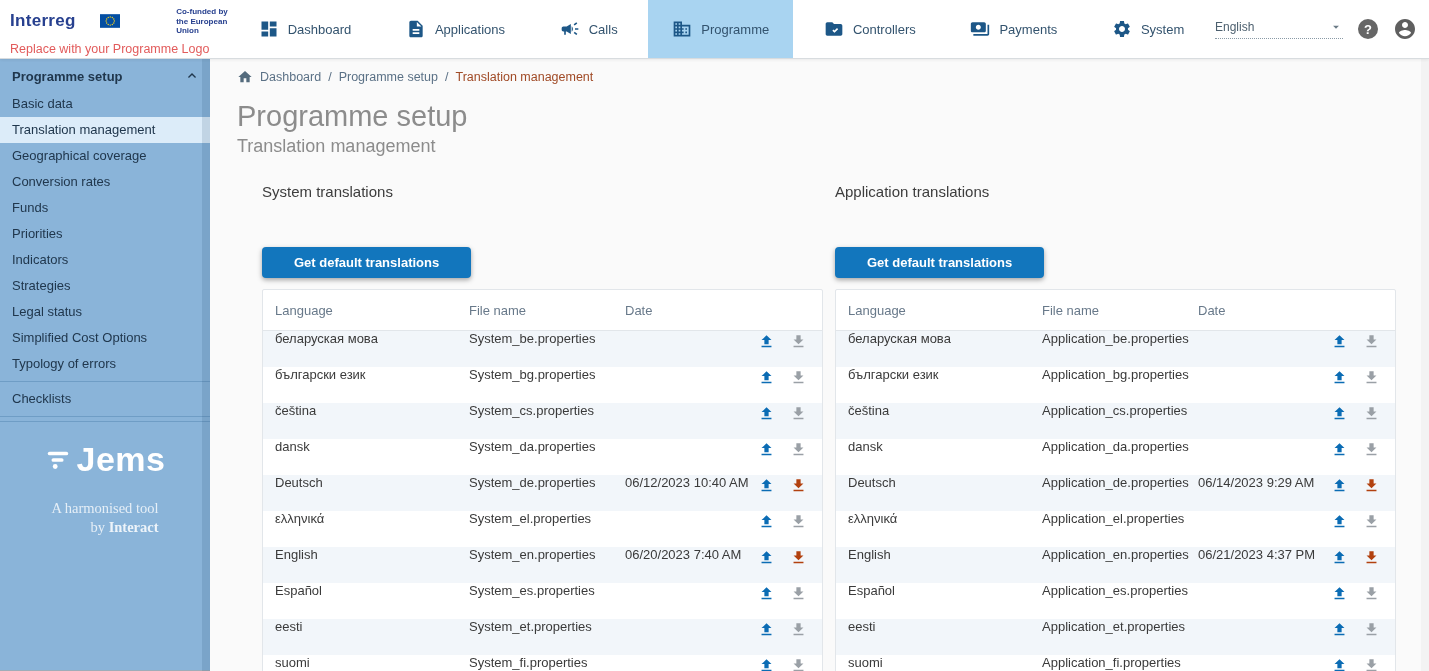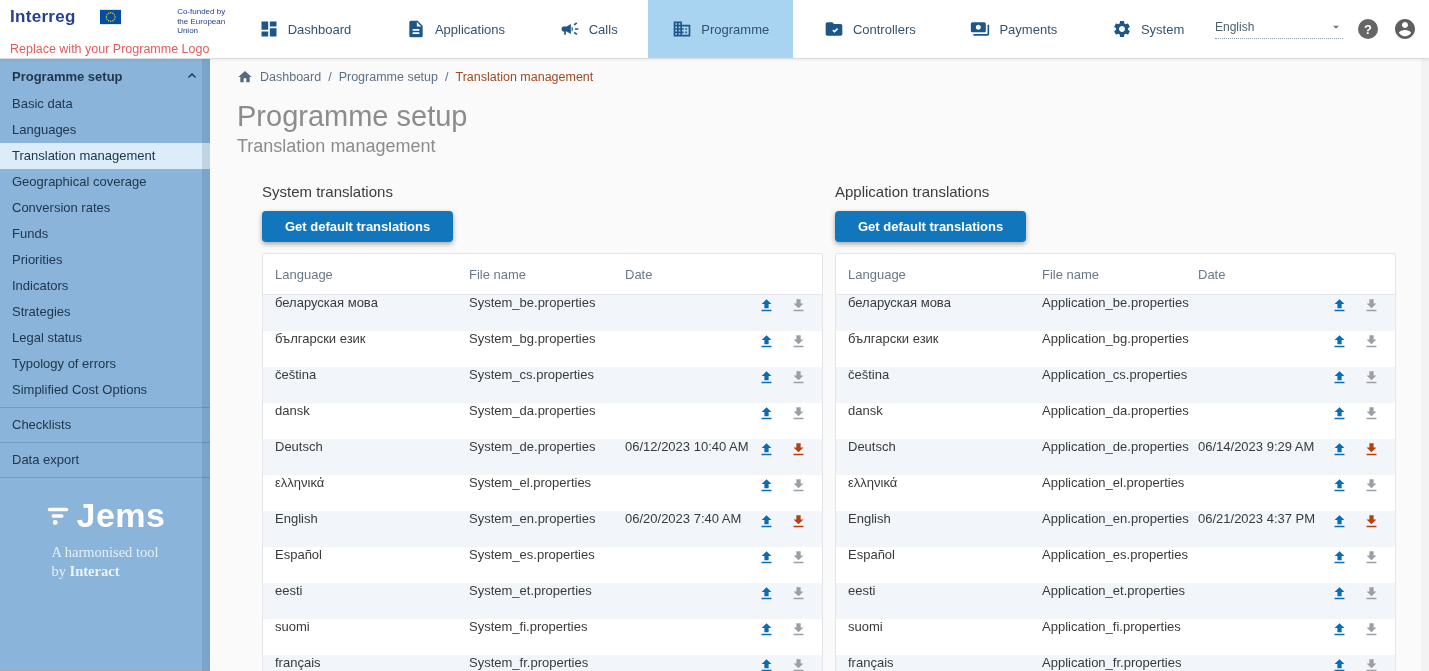--- a/index.html
+++ b/index.html
@@ -10,23 +10,23 @@
     background:#fafafa; color:#333;
   }
 
   
   header {
     height:59px; background:#fff; display:flex; align-items:stretch;
     border-bottom:1px solid #d8dcdf; box-shadow:0 1px 3px rgba(0,0,0,.07);
     position:relative; z-index:3;
   }
   .logo-block { width:228px; padding:7px 0 0 10px; flex-shrink:0; }
-  .logo-top { display:flex; gap:24px; }
+  .logo-top { display:flex; align-items:center; gap:24px; }
   .interreg { font-size:17px; font-weight:bold; color:#27408f; letter-spacing:.3px; }
-  .cofunded { font-size:8px; font-weight:normal; color:#27408f; line-height:1.2;margin-left:32px; }
+  .cofunded { font-size:8px; font-weight:bold; color:#27408f; line-height:1.2;margin-left:32px; }
   .logo-replace { color:#e25b5b; font-size:12.5px; margin-top:6px; white-space:nowrap; }
 
   nav.main-nav { flex:1; display:flex; align-items:stretch; justify-content:space-evenly; }
   .nav-item {
     display:flex; align-items:center; gap:9px; padding:0 24px;
     font-size:13px; color:#33536e; cursor:pointer; white-space:nowrap;
   }
   .nav-item svg { width:20px; height:20px; fill:#1d5787; flex-shrink:0; }
   .nav-item.active { background:var(--active_tab_blue,#a9d4f1); }
 
@@ -67,21 +67,21 @@
     color:#20374d; cursor:pointer; white-space:nowrap;
   }
   .side-item.active { background:#dcecf9; }
   .side-divider { height:1px; background:#6f9dc5; margin:4px 0; }
 
   .jems { margin-top:18px; text-align:center; color:#fff; }
   .jems-row { display:flex; align-items:center; justify-content:center; gap:6px; }
   .jems-row svg { width:26px; height:26px; }
   .jems-text { font-size:34px; font-weight:bold; letter-spacing:.5px; }
   .jems-tags {
-    display:inline-block; text-align:left; margin-top:8px;
+    display:inline-block; text-align:right; margin-top:20px;
     font-family:"Liberation Serif","DejaVu Serif",serif;
     font-size:14.5px; color:rgba(255,255,255,.78); line-height:1.3;
   }
   .jems-tags b { color:rgba(255,255,255,.85); }
   .sidebar-hscroll {
     position:absolute; left:0; bottom:0; width:100%; height:11px;
     background:#9fadb9;
   }
 
   
@@ -94,22 +94,22 @@
   .breadcrumb .current { color:var(--breadcrumb_current,#a04a26); }
 
   h1 { margin:15px 0 0; font-size:29px; font-weight:400; color:#8c8c8c; }
   h2 { margin:3px 0 0; font-size:18px; font-weight:400; color:#8c8c8c; }
 
   .panels { display:flex; gap:12px; margin:26px 0 0 25px; }
   .panel { width:561px; }
   .panel-title { font-size:15px; font-weight:400; color:#3d3d3d; margin:0 0 11px; }
   .btn-primary {
     background:var(--accent_blue,#1276bd); color:#fff; font-weight:bold; font-size:13px;
-    font-family:inherit; border:none; border-radius:4px; padding:8px 23px;
-    box-shadow:0 2px 5px rgba(0,0,0,.35); cursor:pointer;
+    font-family:inherit; border:none; border-radius:4px; padding:8px 32px;
+    box-shadow:0 2px 5px rgba(0,0,0,.35); cursor:pointer;margin-top:36px;
   }
   .table { margin-top:11px; background:#fff; border:1px solid #e2e6ea; border-radius:2px; }
   .t-head {
     display:flex; align-items:center; height:41px; padding-right:8px;
     border-bottom:1px solid #e2e6ea; color:#68798a; font-size:13px;
   }
   .t-row { display:flex; align-items:flex-start; height:36px; padding-right:8px; font-size:13px; color:#3a3a3a; }
   .t-body .t-row:nth-child(odd) { background:#f2f6fa; }
   .c-lang { width:158px; padding-left:12px; overflow:hidden; white-space:nowrap; }
   .c-file { width:156px; overflow:hidden; white-space:nowrap;margin-left:48px; }
@@ -216,35 +216,33 @@
 
 <div class="app-body">
   <aside>
     <div class="side-section-header">
       <span>Programme setup</span>
       <svg viewBox="0 0 24 24">
           <path d="M7.4 15 12 10.4 16.6 15 18 13.6l-6-6-6 6z"></path>
         </svg>
     </div>
     <div class="side-item">Basic data</div>
-    <div class="side-item">Languages</div>
     <div class="side-item active">Translation management</div>
     <div class="side-item">Geographical coverage</div>
     <div class="side-item">Conversion rates</div>
     <div class="side-item">Funds</div>
     <div class="side-item">Priorities</div>
     <div class="side-item">Indicators</div>
     <div class="side-item">Strategies</div>
     <div class="side-item">Legal status</div>
+    <div class="side-item">Simplified Cost Options</div>
     <div class="side-item">Typology of errors</div>
-    <div class="side-item">Simplified Cost Options</div>
     <div class="side-divider"></div>
     <div class="side-item">Checklists</div>
     <div class="side-divider"></div>
-    <div class="side-item">Data export</div>
     <div class="side-divider"></div>
 
     <div class="jems">
       <div class="jems-row">
         <svg viewBox="0 0 28 28">
           <rect x="3" y="5" width="22" height="4" rx="2" fill="#fff"></rect>
           <rect x="7" y="12" width="13" height="4" rx="2" fill="#fff"></rect>
           <circle cx="11" cy="21" r="2.6" fill="#fff"></circle>
         </svg>
         <span class="jems-text">Jems</span>

